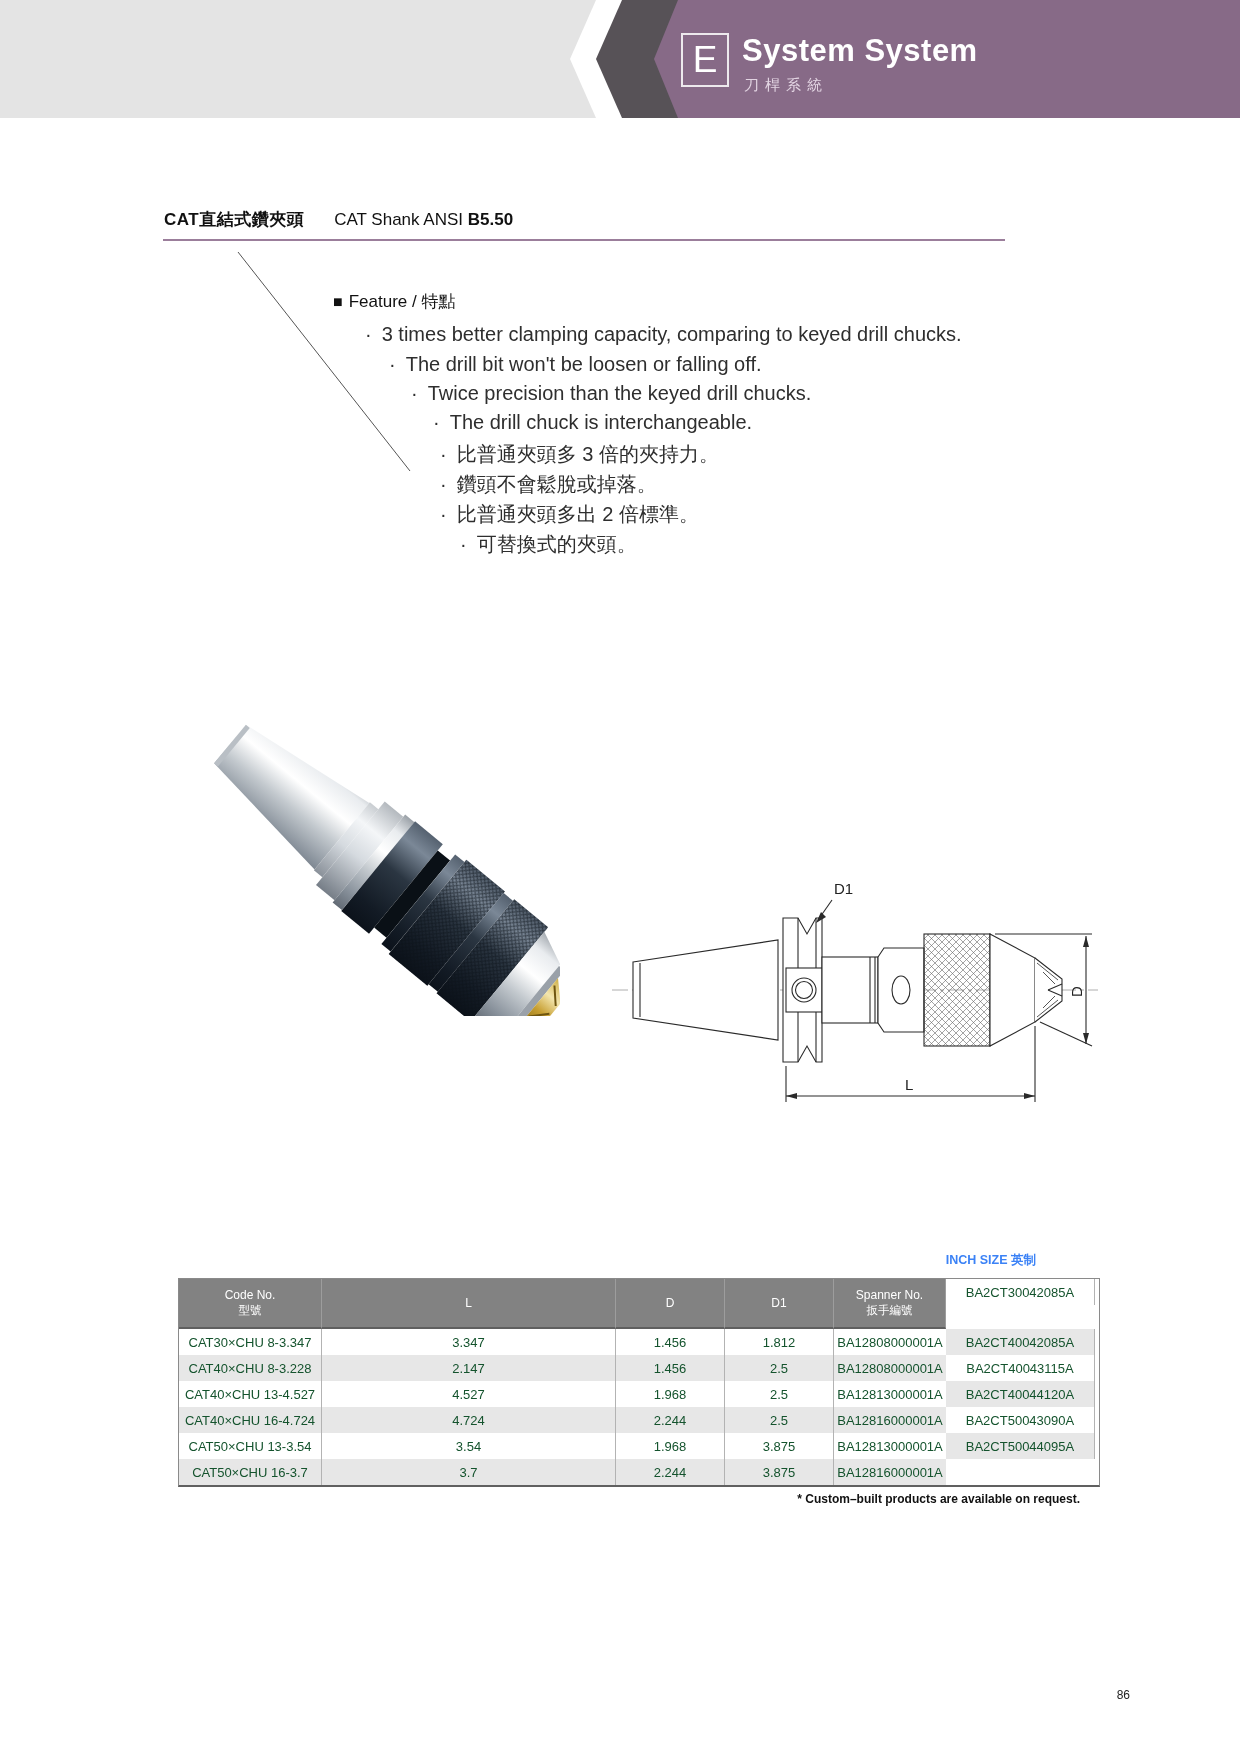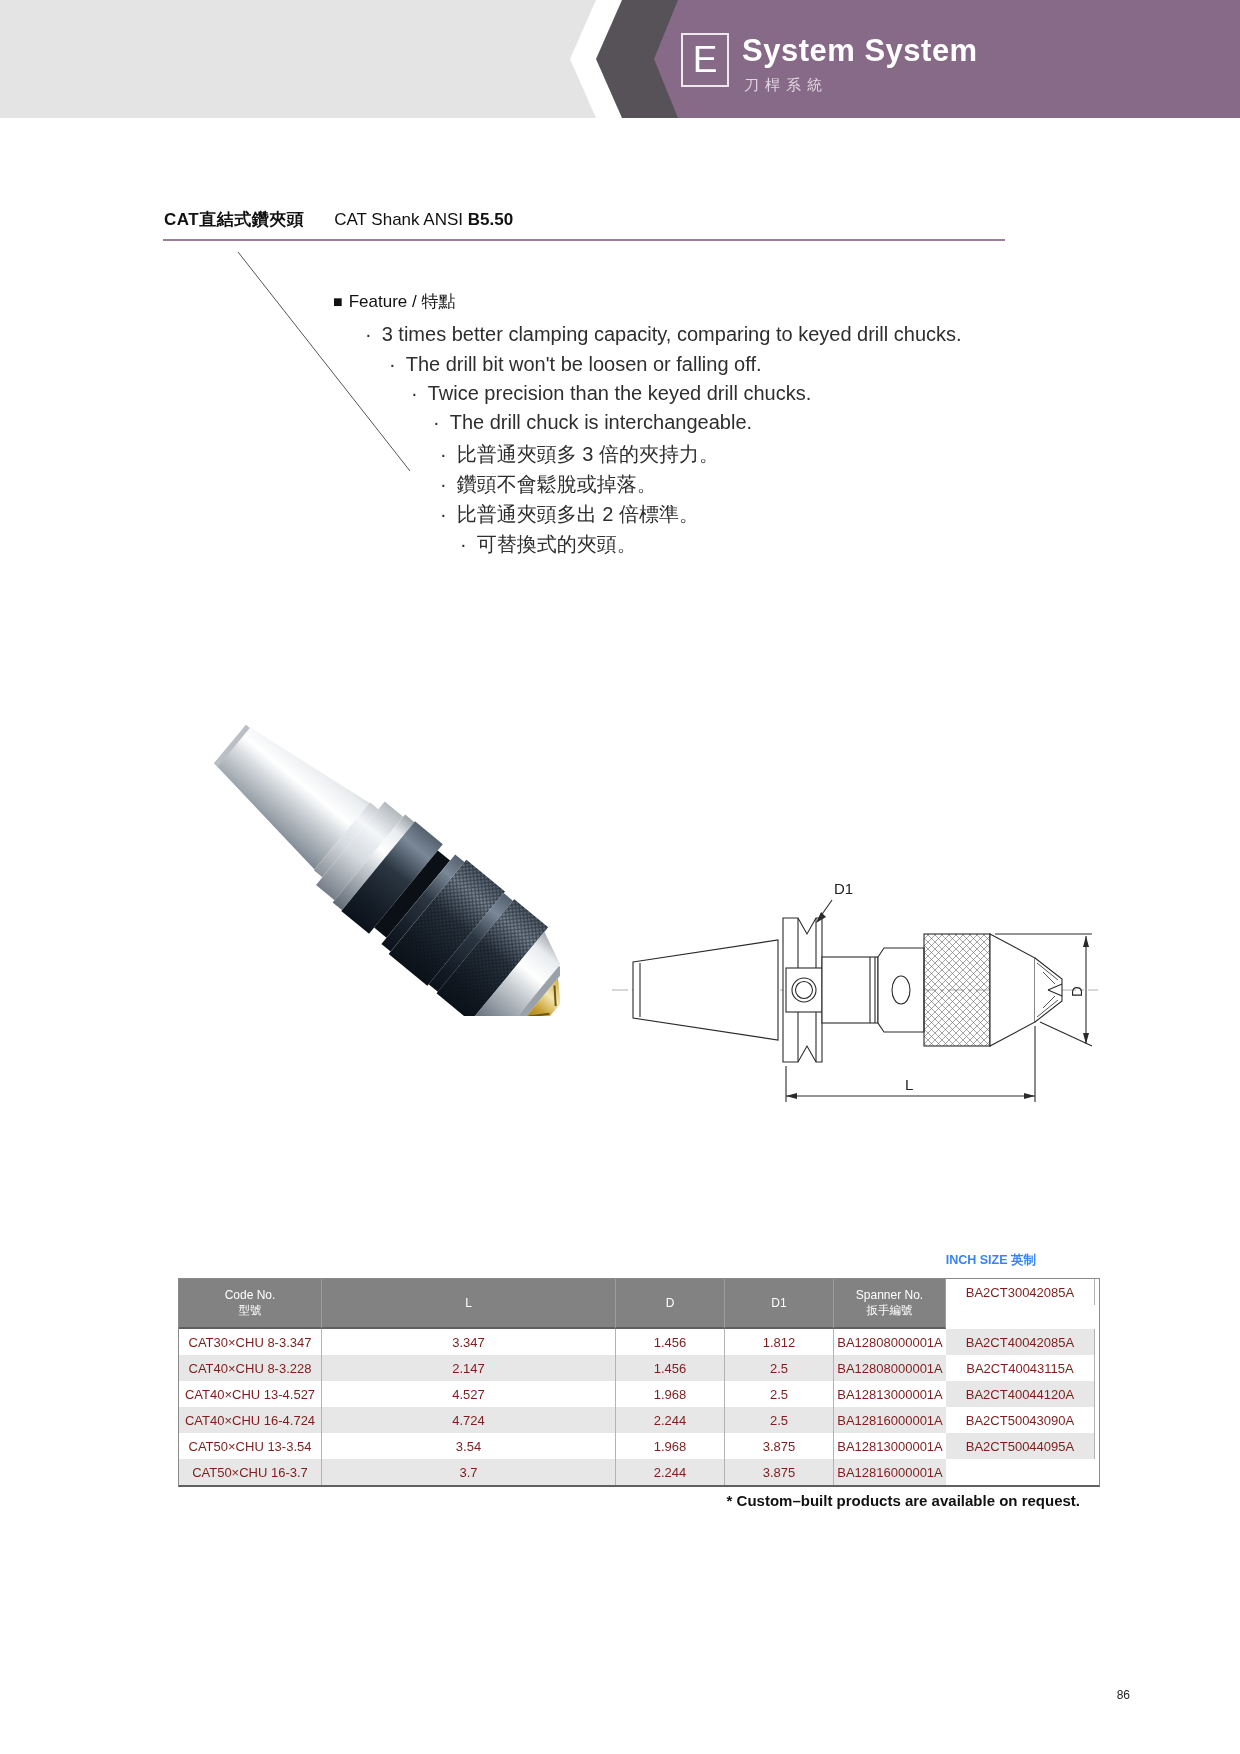--- a/index.html
+++ b/index.html
@@ -40,25 +40,25 @@
 
   
   .size-note{position:absolute;left:736px;top:1252px;width:300px;text-align:right;font-size:12.5px;color:#3b82f6;font-weight:600;}
   .spec-table{position:absolute;left:160px;top:1278px;width:920px;border:1px solid #8a8a8a;border-bottom:2px solid #606060;
       display:grid;grid-template-columns:143px 294px 109px 109px 112px 149px;font-size:13px;margin-left:18px;}
   .th{background:#828282;color:#ffffff;text-align:center;display:flex;flex-direction:column;justify-content:center;
       height:48px;border-right:1px solid #9d9d9d;border-bottom:2px solid #5f5f5f;line-height:1.35;}
   .th:last-child{border-right:none;}
   .th .en{font-size:12px;}
   .th .cjk{font-size:11.5px;}
-  .td{height:26px;display:flex;align-items:center;justify-content:center;color:#7f1d1d;
+  .td{height:26px;display:flex;align-items:center;justify-content:center;color:#14532d;
       border-right:1px solid #b3b3b3;background:#fff;}
   .td:last-child,.td.c6{border-right:none;}
   .row-alt .td{background:#e7e7e7;}
-  .footnote{position:absolute;left:680px;top:1492px;width:400px;text-align:right;font-size:15px;font-weight:600;color:#111;}
+  .footnote{position:absolute;left:680px;top:1492px;width:400px;text-align:right;font-size:12px;font-weight:600;color:#111;}
 
   .page-number{position:absolute;left:1080px;top:1688px;width:50px;text-align:right;font-size:12px;color:#222;}
 </style>
 </head>
 <body>
 
 <div class="page">
 
   <div class="banner">
     <div class="band white"></div>

